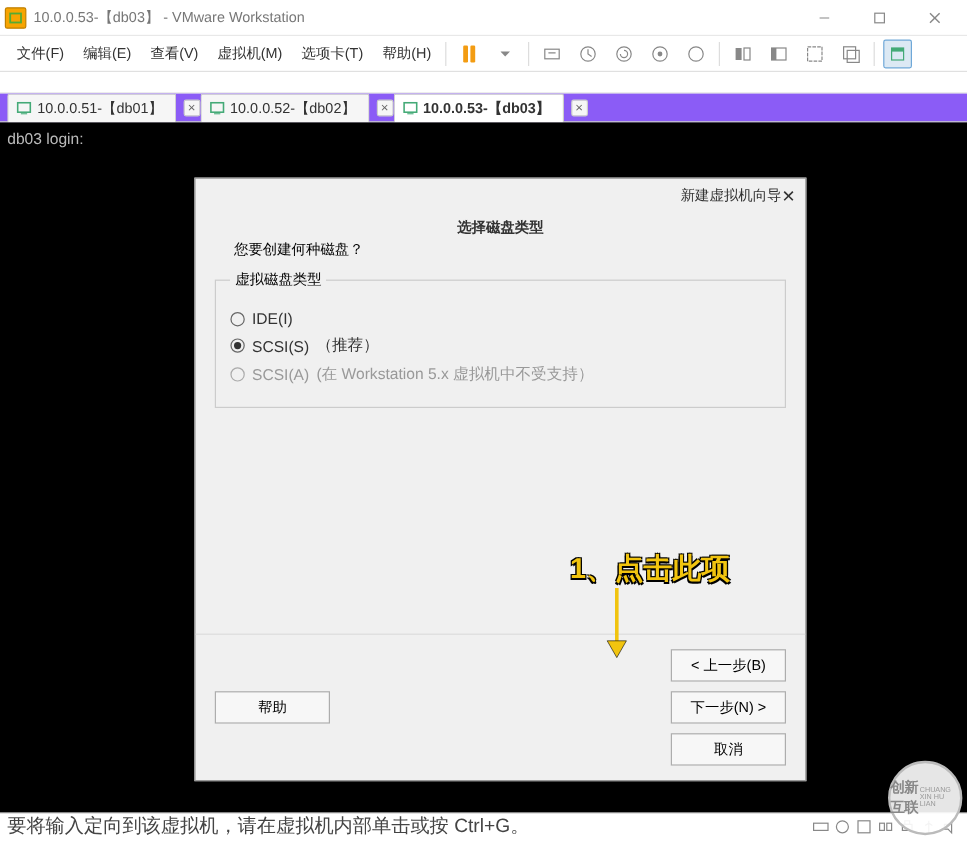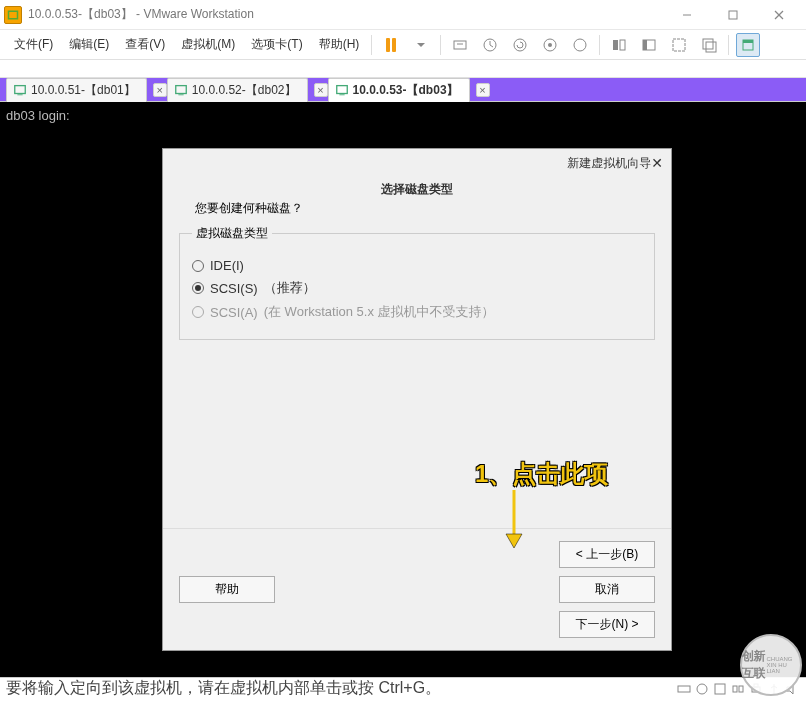--- a/index.html
+++ b/index.html
@@ -240,22 +240,22 @@
         <span>(在 Workstation 5.x 虚拟机中不受支持）</span>
       </div>
     </fieldset>
 
     <div class="dlg-spacer"></div>
   </div>
   <div class="dlg-buttons">
     <div class="btn">帮助</div>
     <div class="btn-row-r">
       <div class="btn">&lt; 上一步(B)</div>
+      <div class="btn">下一步(N) &gt;</div>
       <div class="btn">取消</div>
-      <div class="btn">下一步(N) &gt;</div>
     </div>
   </div>
 </div>
 
 <div class="anno-text">1、点击此项</div>
 <div class="anno-arrow">
   <svg viewBox="0 0 24 60">
       <line x1="12" y1="0" x2="12" y2="46" stroke="#f1c40f" stroke-width="3"></line>
       <polygon points="4,44 20,44 12,58" fill="#f1c40f" stroke="#000" stroke-width="0.5"></polygon>
     </svg>

